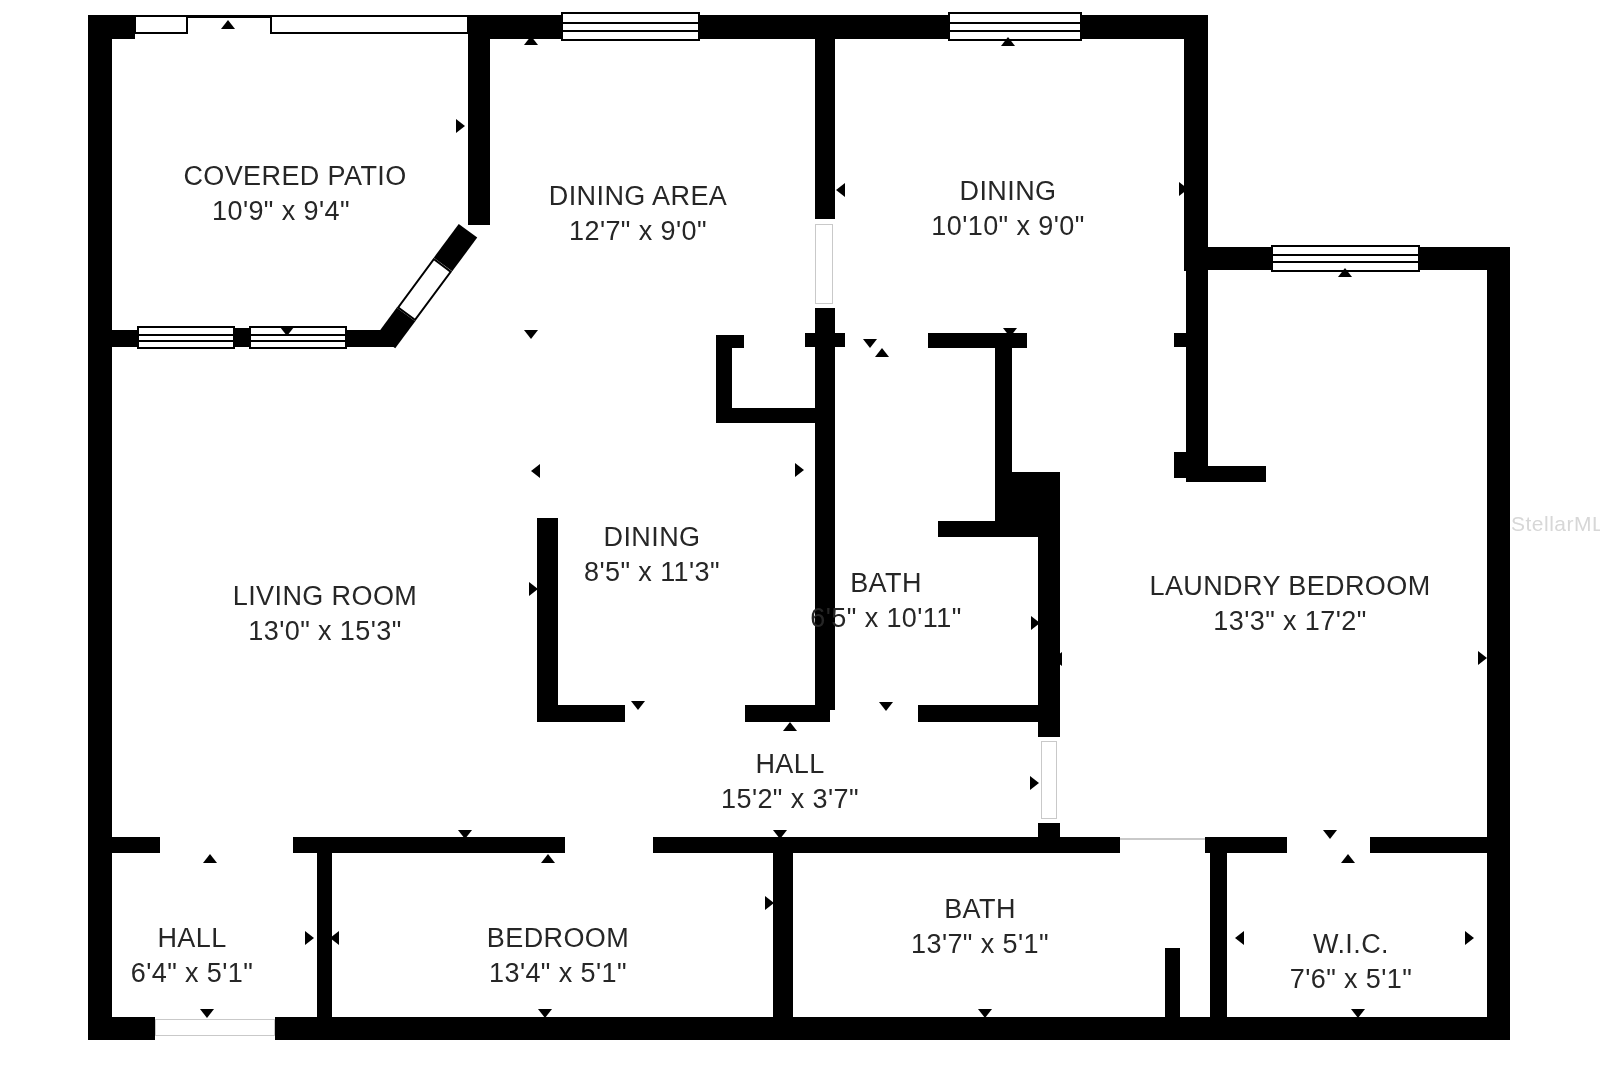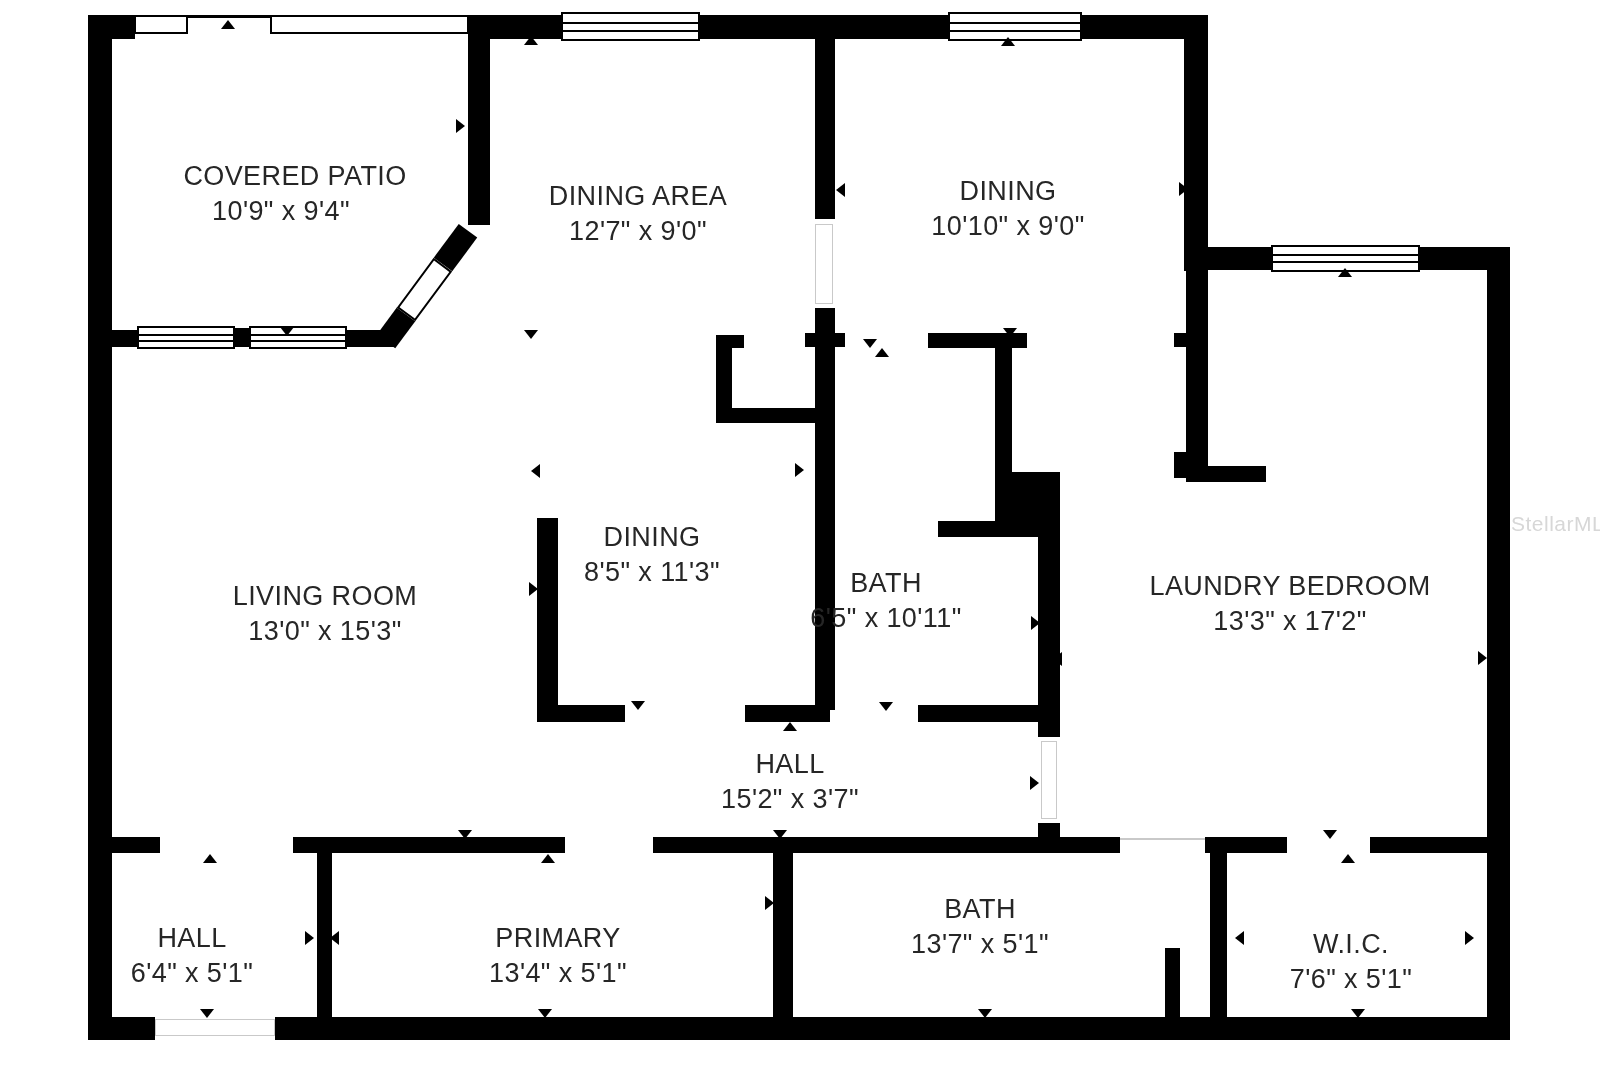--- a/index.html
+++ b/index.html
@@ -160,19 +160,19 @@
     <div class="room-name" style="left: 886px; top: 583px;">BATH</div>
     <div class="room-dims" style="left: 886px; top: 618px;">6'5" x 10'11"</div>
     <div class="room-name" style="left: 1290px; top: 586px;">LAUNDRY BEDROOM</div>
     <div class="room-dims" style="left: 1290px; top: 621px;">13'3" x 17'2"</div>
     <div class="room-name" style="left: 325px; top: 596px;">LIVING ROOM</div>
     <div class="room-dims" style="left: 325px; top: 631px;">13'0" x 15'3"</div>
     <div class="room-name" style="left: 790px; top: 764px;">HALL</div>
     <div class="room-dims" style="left: 790px; top: 799px;">15'2" x 3'7"</div>
     <div class="room-name" style="left: 192px; top: 938px;">HALL</div>
     <div class="room-dims" style="left: 192px; top: 973px;">6'4" x 5'1"</div>
-    <div class="room-name" style="left: 558px; top: 938px;">PRIMARY</div>
+    <div class="room-name" style="left: 558px; top: 938px;">BEDROOM</div>
     <div class="room-dims" style="left: 558px; top: 973px;">13'4" x 5'1"</div>
     <div class="room-name" style="left: 980px; top: 909px;">BATH</div>
     <div class="room-dims" style="left: 980px; top: 944px;">13'7" x 5'1"</div>
     <div class="room-name" style="left: 1351px; top: 944px;">W.I.C.</div>
     <div class="room-dims" style="left: 1351px; top: 979px;">7'6" x 5'1"</div>
   </div>
 
 </body></html>

